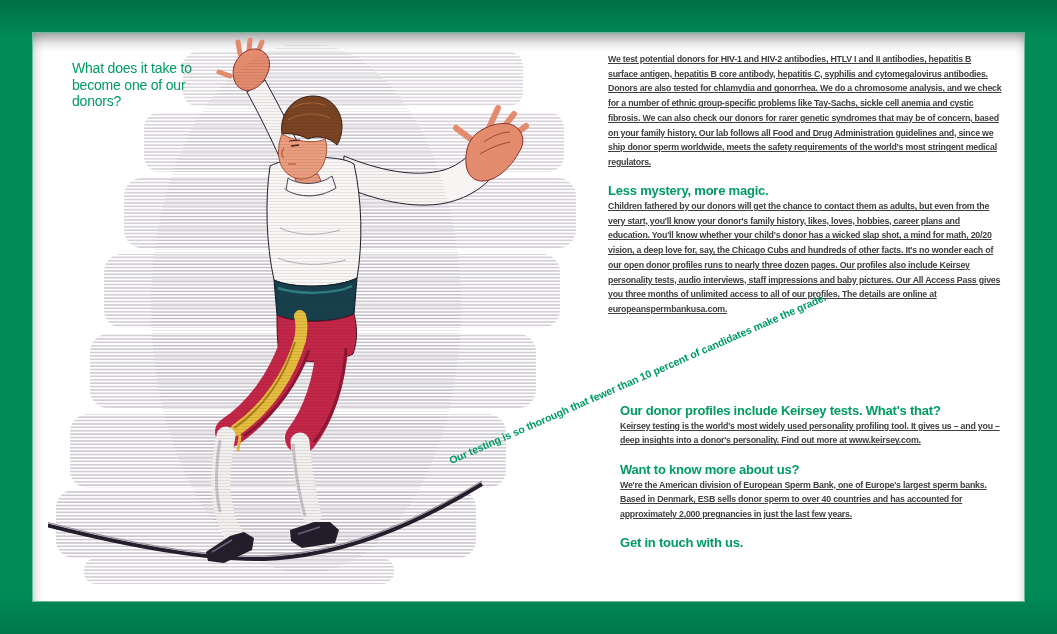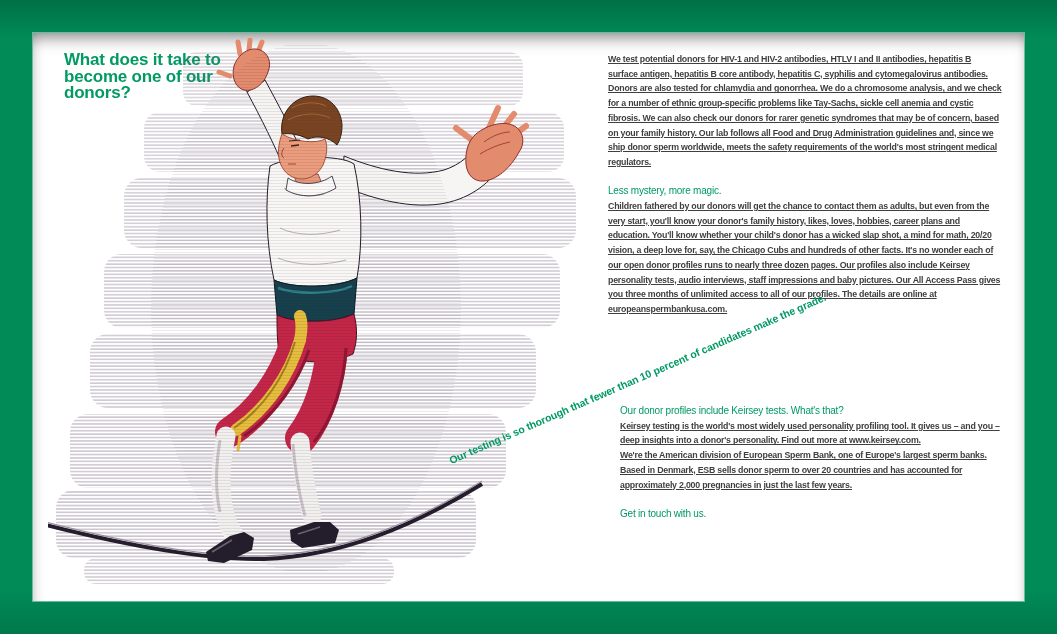--- a/index.html
+++ b/index.html
@@ -21,38 +21,38 @@
   .page{
     position:absolute;left:33px;top:33px;width:991px;height:568px;
     background:var(--page);z-index:1;
     box-shadow:
       inset 0 14px 16px -10px rgba(25,25,30,.55),
       inset 10px 0 14px -12px rgba(25,25,30,.28),
       inset -8px 0 12px -11px rgba(25,25,30,.22),
       0 0 0 1px rgba(235,252,243,.45);
   }
   .headline{
-    position:absolute;left:31px;top:19px;width:160px;margin:0;
-    font-size:17px;line-height:16.5px;font-weight:bold;letter-spacing:-0.2px;
+    position:absolute;left:31px;top:19px;width:160px;margin:8px;
+    font-size:14px;line-height:16.5px;font-weight:normal;letter-spacing:-0.2px;
     color:var(--green);
   }
   .illus{position:absolute;left:15px;top:5px;width:545px;height:555px;}
   .tagline{
     position:absolute;left:419px;top:421px;z-index:5;white-space:nowrap;
     font-size:10.5px;font-weight:bold;letter-spacing:-0.1px;color:var(--green);
     transform:rotate(-23.6deg);transform-origin:0 100%;
   }
   .col{
     position:absolute;left:575px;top:19px;width:394px;
     font-size:8.8px;line-height:14.7px;font-weight:bold;letter-spacing:-0.22px;
     color:var(--body);
   }
   .col p{margin:0;text-decoration:underline;}
   .col h2{
-    margin:14.7px 0 0 0;font-size:10px;line-height:14.7px;font-weight:normal;
+    margin:14.7px 0 0 0;font-size:13px;line-height:14.7px;font-weight:bold;
     color:var(--green);
   }
   .block-bottom{position:absolute;left:12px;top:352px;width:100%;}
   .block-bottom h2:first-child{margin-top:0;}
 </style>
 </head>
 <body>
 
 <div class="page">
 
@@ -176,18 +176,19 @@
 
   <div class="col">
     <div class="block-top">
       <p>We test potential donors for HIV-1 and HIV-2 antibodies, HTLV I and II antibodies, hepatitis B surface antigen, hepatitis B core antibody, hepatitis C, syphilis and cytomegalovirus antibodies. Donors are also tested for chlamydia and gonorrhea. We do a chromosome analysis, and we check for a number of ethnic group-specific problems like Tay-Sachs, sickle cell anemia and cystic fibrosis. We can also check our donors for rarer genetic syndromes that may be of concern, based on your family history. Our lab follows all Food and Drug Administration guidelines and, since we ship donor sperm worldwide, meets the safety requirements of the world's most stringent medical regulators.</p>
       <h2>Less mystery, more magic.</h2>
       <p>Children fathered by our donors will get the chance to contact them as adults, but even from the very start, you'll know your donor's family history, likes, loves, hobbies, career plans and education. You'll know whether your child's donor has a wicked slap shot, a mind for math, 20/20 vision, a deep love for, say, the Chicago Cubs and hundreds of other facts. It's no wonder each of our open donor profiles runs to nearly three dozen pages. Our profiles also include Keirsey personality tests, audio interviews, staff impressions and baby pictures. Our All Access Pass gives you three months of unlimited access to all of our profiles. The details are online at europeanspermbankusa.com.</p>
     </div>
     <div class="block-bottom">
       <h2>Our donor profiles include Keirsey tests. What's that?</h2>
       <p>Keirsey testing is the world's most widely used personality profiling tool. It gives us – and you – deep insights into a donor's personality. Find out more at www.keirsey.com.</p>
-      <p>We're the American division of European Sperm Bank, one of Europe's largest sperm banks. Based in Denmark, ESB sells donor sperm to over 20 countries and has accounted for approximately 2,000 pregnancies in just the last few years.</p>
+      <h2>Want to know more about us?</h2>
+      <p>We're the American division of European Sperm Bank, one of Europe's largest sperm banks. Based in Denmark, ESB sells donor sperm to over 40 countries and has accounted for approximately 2,000 pregnancies in just the last few years.</p>
       <h2>Get in touch with us.</h2>
     </div>
   </div>
 
 </div>
 
 </body></html>

